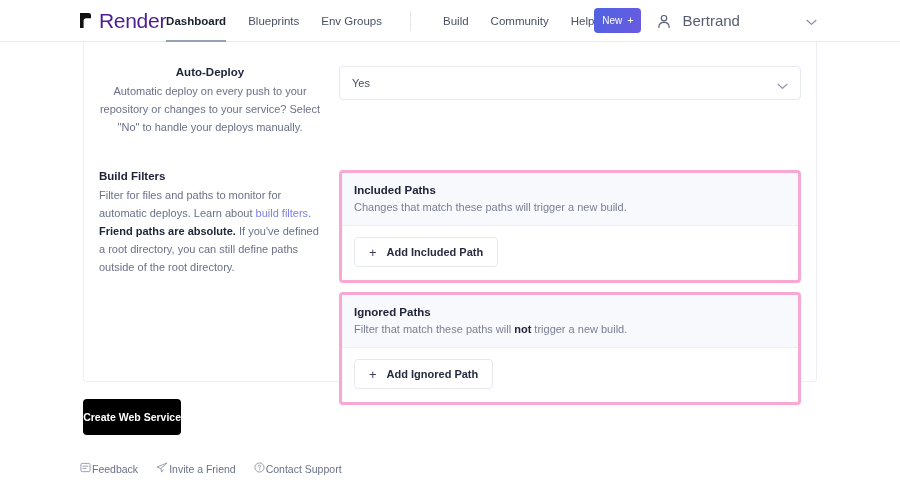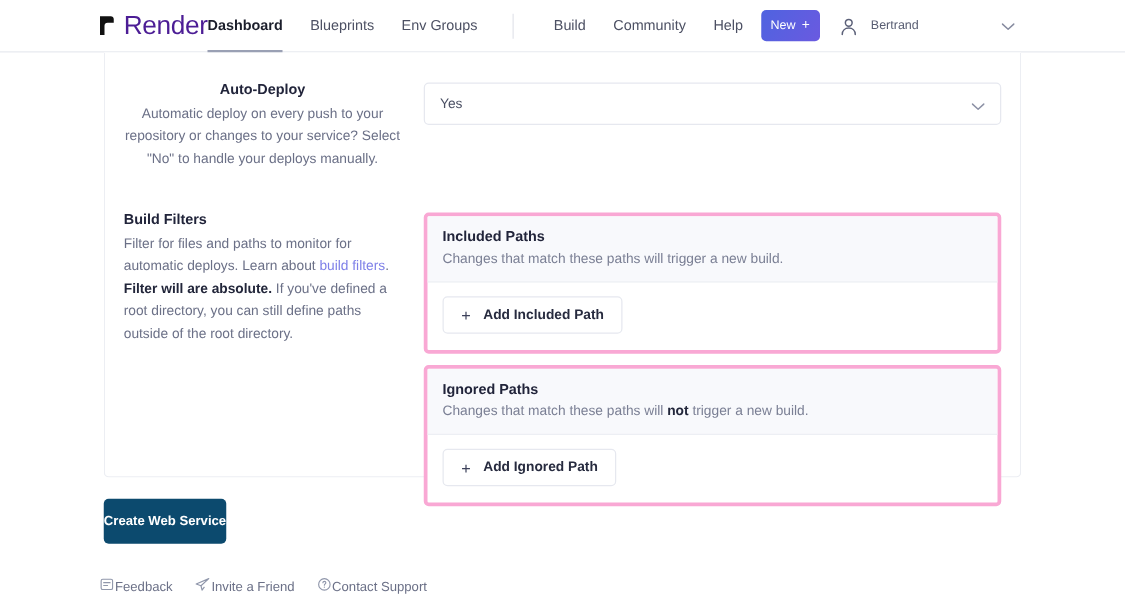--- a/index.html
+++ b/index.html
@@ -54,21 +54,21 @@
     display: flex; align-items: center; justify-content: center; gap: 5px;
     width: 47px; height: 25px; border-radius: 4px;
     background: linear-gradient(120deg, #4f63e0 0%, #6a5ae0 100%);
     color: #ffffff; font-size: 10px; border: none; cursor: pointer;
   }
   .btn-new .plus { font-size: 11px; line-height: 1; }
   .avatar {
     margin-left: 14px; width: 18px; height: 18px;
     display: flex; align-items: center; justify-content: center;
   }
-  .username { margin-left: 9px; font-size: 10px; color: #585d72; }
+  .username { margin-left: 9px; font-size: 15px; color: #585d72; }
   .chev-user { margin-left: 66px; display: block; }
 
   
   .panel {
     position: absolute; left: 83px; top: 42px;
     width: 734px; height: 340px;
     background: #ffffff;
     border: 1px solid #eceef3;
     border-top: none;
     border-radius: 0 0 4px 4px;
@@ -126,23 +126,24 @@
     border: 1px solid #e6e8ef; border-radius: 4px;
     background: #ffffff; cursor: pointer;
     font-size: 11px; font-weight: 700; color: #272b3f;
   }
   .btn-add .plus { font-size: 13px; font-weight: 400; color: #3c405a; }
 
   
   .btn-submit {
     position: absolute; left: 83px; top: 399px;
     width: 98px; height: 36px;
-    background: #0c4a6e; border: none; border-radius: 4px;
+    background: #000000; border: none; border-radius: 4px;
     color: #ffffff; font-size: 10.5px; font-weight: 700;
     cursor: pointer;
+    text-align: right;
   }
 
   
   .footer {
     position: absolute; left: 80px; top: 462px;
     display: flex; align-items: center; gap: 18px;
   }
   .foot-item {
     display: flex; align-items: flex-end; gap: 1px;
     font-size: 10.5px; color: #6b7087; cursor: pointer;
@@ -223,21 +224,21 @@
           </svg>
         </span>
       </div>
     </div>
   </div>
 
   <div class="row build-filters">
     <div class="row-desc">
       <div class="sec-title">Build Filters</div>
       <div class="sec-body">
-        <span>Filter for files and paths to monitor for automatic deploys. Learn about </span><a href="#">build filters</a><span>. </span><b>Filter will are absolute.</b><span> If you've defined a root directory, you can still define paths outside of the root directory.</span>
+        <span>Filter for files and paths to monitor for automatic deploys. Learn about </span><a href="#">build filters</a><span>. </span><b>Friend paths are absolute.</b><span> If you've defined a root directory, you can still define paths outside of the root directory.</span>
       </div>
     </div>
 
     <div class="row-field">
 
       <div class="card">
         <div class="card-head">
           <div class="card-title">Included Paths</div>
           <div class="card-sub">
             <span>Changes that match these paths will trigger a new build.</span><b></b><span></span>
@@ -248,21 +249,21 @@
             <span class="plus">+</span>
             <span>Add Included Path</span>
           </button>
         </div>
       </div>
 
       <div class="card">
         <div class="card-head">
           <div class="card-title">Ignored Paths</div>
           <div class="card-sub">
-            <span>Changes that match these paths will </span><b>not</b><span> trigger a new build.</span>
+            <span>Filter that match these paths will </span><b>not</b><span> trigger a new build.</span>
           </div>
         </div>
         <div class="card-body">
           <button class="btn-add">
             <span class="plus">+</span>
             <span>Add Ignored Path</span>
           </button>
         </div>
       </div>
 

